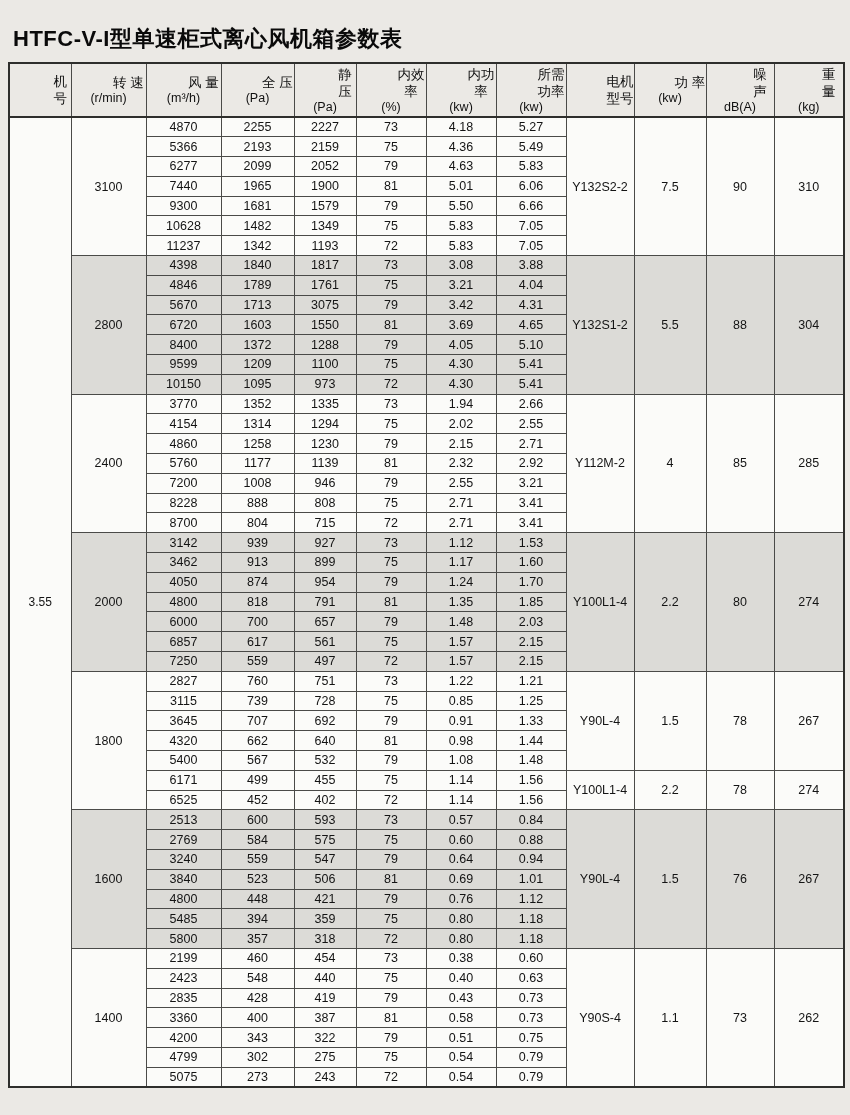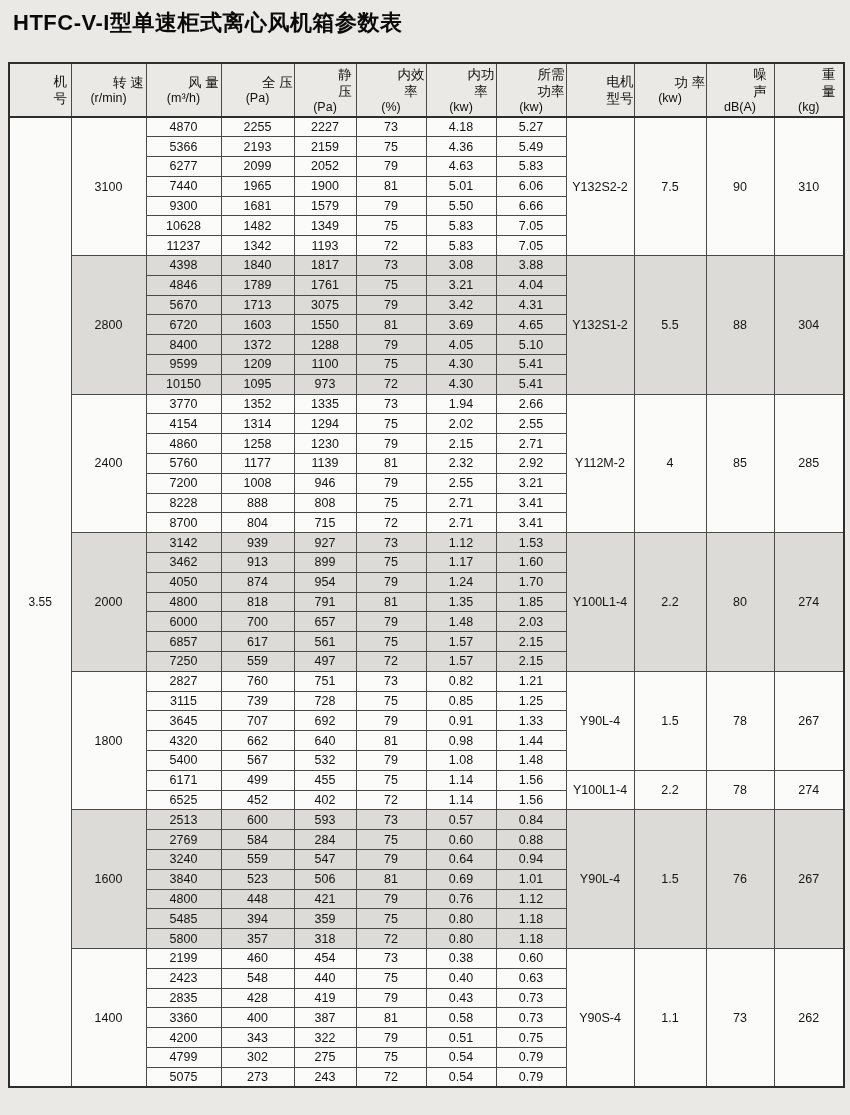--- a/index.html
+++ b/index.html
@@ -12,21 +12,21 @@
   }
   html,body{margin:0;padding:0;}
   body{
     width:850px;height:1115px;
     background:var(--page-bg);
     font-family:"Liberation Sans","DejaVu Sans",sans-serif;
     position:relative;
     color:var(--text);
   }
   .page-title{
-    position:absolute;left:13px;top:8px;
+    position:absolute;left:13px;top:24px;
     font-size:22px;font-weight:bold;color:#0a0a0a;
     letter-spacing:0.5px;
     font-family:"Liberation Sans","DejaVu Sans",sans-serif;
   }
   table.fan-table{
     position:absolute;left:8px;top:62px;
     width:835px;
     border-collapse:collapse;table-layout:fixed;
     border:2px solid var(--outer-border);
   }
@@ -368,21 +368,21 @@
         <td class="shaded">72</td>
         <td class="shaded">1.57</td>
         <td class="shaded">2.15</td>
       </tr>
       <tr>
         <td rowspan="7" class="grp-top">1800</td>
         <td class="grp-top">2827</td>
         <td class="grp-top">760</td>
         <td class="grp-top">751</td>
         <td class="grp-top">73</td>
-        <td class="grp-top">0.82</td>
+        <td class="grp-top">1.22</td>
         <td class="grp-top">1.21</td>
         <td rowspan="5" class="grp-top">Y90L-4</td>
         <td rowspan="5" class="grp-top">1.5</td>
         <td rowspan="5" class="grp-top">78</td>
         <td rowspan="5" class="grp-top">267</td>
       </tr>
       <tr>
         <td>3115</td>
         <td>739</td>
         <td>728</td>
@@ -443,21 +443,21 @@
         <td class="shaded grp-top">0.57</td>
         <td class="shaded grp-top">0.84</td>
         <td rowspan="7" class="shaded grp-top">Y90L-4</td>
         <td rowspan="7" class="shaded grp-top">1.5</td>
         <td rowspan="7" class="shaded grp-top">76</td>
         <td rowspan="7" class="shaded grp-top">267</td>
       </tr>
       <tr>
         <td class="shaded">2769</td>
         <td class="shaded">584</td>
-        <td class="shaded">284</td>
+        <td class="shaded">575</td>
         <td class="shaded">75</td>
         <td class="shaded">0.60</td>
         <td class="shaded">0.88</td>
       </tr>
       <tr>
         <td class="shaded">3240</td>
         <td class="shaded">559</td>
         <td class="shaded">547</td>
         <td class="shaded">79</td>
         <td class="shaded">0.64</td>

